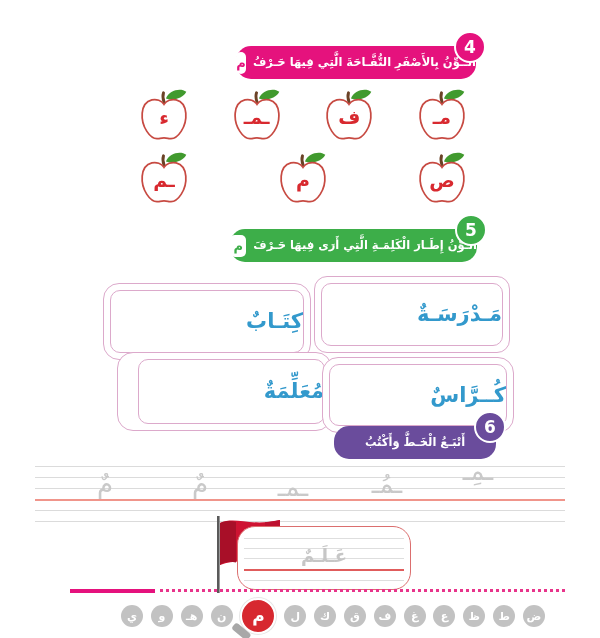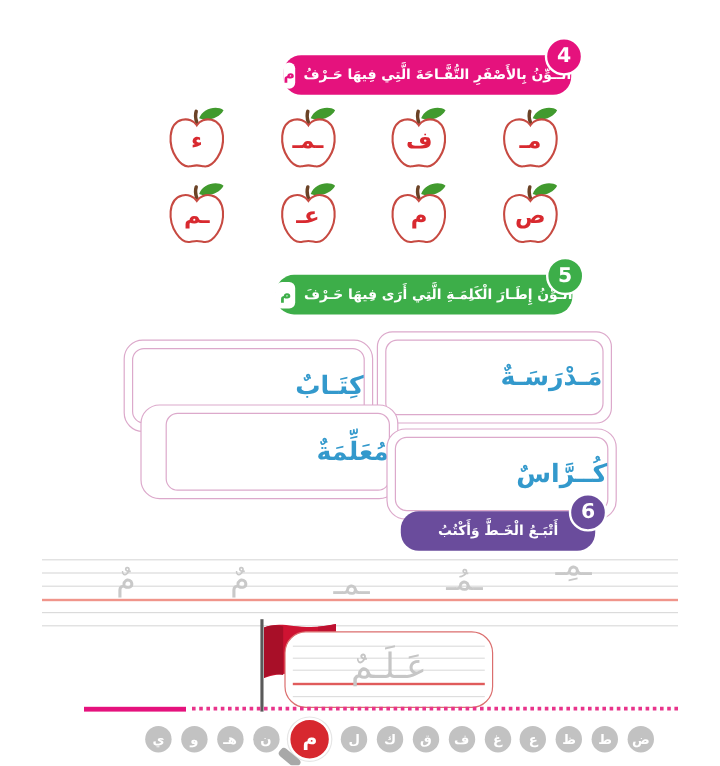--- a/index.html
+++ b/index.html
@@ -31,37 +31,37 @@
   .apple-letter{position:absolute;left:0;top:22px;width:100%;text-align:center;
                 color:#D8292F;font-size:19px;font-weight:bold;line-height:1;direction:rtl;}
 
   
   .word-box{position:absolute;border:1.6px solid #DCA9CB;border-radius:16px;padding:6px;background:#fff;}
   .word-box-inner{width:100%;height:100%;border:1.4px solid #DCA9CB;border-radius:10px;
                   display:flex;align-items:center;justify-content:flex-end;box-sizing:border-box;}
   .word{color:#3399CC;font-size:21px;font-weight:bold;direction:rtl;line-height:1;}
   .wb1{left:103px;top:283px;width:194px;height:63px;}
   .wb2{left:314px;top:276px;width:182px;height:63px;border-radius:13px;}
-  .wb3{left:117px;top:337px;width:187px;height:65px;padding-left:20px;}
+  .wb3{left:117px;top:352px;width:187px;height:65px;padding-left:20px;}
   .wb4{left:322px;top:357px;width:178px;height:62px;}
 
   
   .rule{position:absolute;left:35px;width:530px;height:1px;background:#DBDBDB;}
   .rule-red{position:absolute;left:35px;width:530px;height:2px;background:#F0958B;}
   .trace-letter{position:absolute;width:70px;text-align:center;color:#C9C9C9;
                 font-size:26px;line-height:1.15;direction:rtl;}
 
   
   .flag-wrap{position:absolute;left:210px;top:510px;width:80px;height:85px;}
   .trace-box{position:absolute;left:237px;top:526px;width:172px;height:62px;background:#fff;
              border:1.4px solid #DB6E6E;border-radius:18px;overflow:hidden;}
   .tb-line{position:absolute;left:6px;right:6px;height:1px;background:#DEDEDE;}
   .tb-red{position:absolute;left:6px;right:6px;height:1.5px;background:#E05C5C;}
   .trace-word{position:absolute;inset:0;display:flex;align-items:center;justify-content:center;
-              padding-bottom:6px;color:#C6C6C6;font-size:29px;font-weight:normal;direction:rtl;}
+              padding-bottom:6px;color:#C6C6C6;font-size:18px;font-weight:bold;direction:rtl;}
 
   
   .dot-line{position:absolute;left:160px;top:589px;width:405px;border-top:3px dotted #E8348B;}
   .dot-solid{position:absolute;left:70px;top:589px;width:85px;height:3.5px;background:#E5127D;}
   .page-num{position:absolute;left:68px;top:592px;width:60px;height:46px;background:#E5127D;
             color:#fff;font-size:15px;font-weight:bold;display:flex;align-items:center;justify-content:center;}
   .alpha-row{position:absolute;left:121px;top:595px;width:424px;height:42px;
              display:flex;direction:rtl;justify-content:space-between;align-items:center;}
   .alpha{width:22px;height:22px;border-radius:50%;background:#C2C2C2;color:#fff;
          font-size:11px;font-weight:bold;display:flex;align-items:center;justify-content:center;line-height:1;}
@@ -119,26 +119,20 @@
     <div class="apple">
       <svg>
           <use href="#apple-sym"></use>
         </svg>
       <span class="apple-letter">ـم</span>
     </div>
     <div class="apple">
       <svg>
           <use href="#apple-sym"></use>
         </svg>
-      <span class="apple-letter">عـ</span>
-    </div>
-    <div class="apple">
-      <svg>
-          <use href="#apple-sym"></use>
-        </svg>
       <span class="apple-letter">م</span>
     </div>
     <div class="apple">
       <svg>
           <use href="#apple-sym"></use>
         </svg>
       <span class="apple-letter">ص</span>
     </div>
   </div>
 

